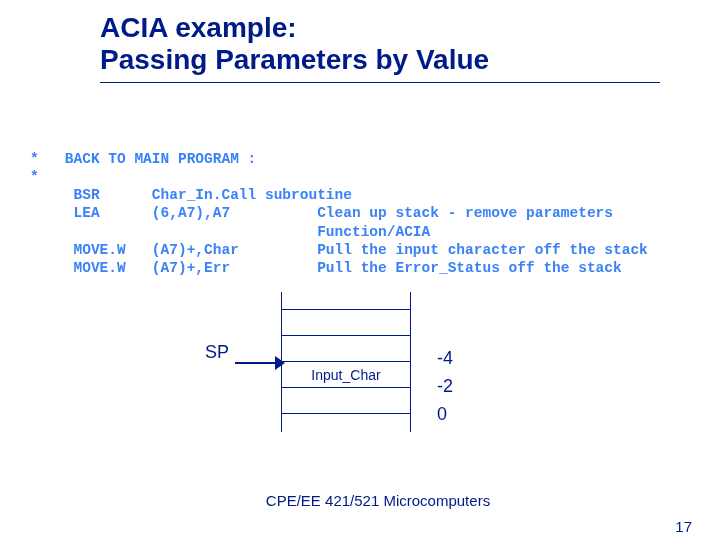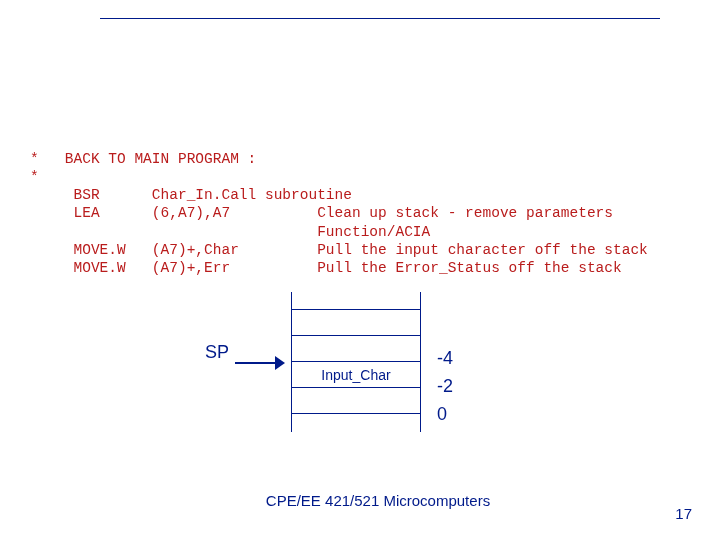--- a/index.html
+++ b/index.html
@@ -30,23 +30,24 @@
     border: none;
     border-top: 1.5px solid #001a8a;
     width: 100%;
   }
   .code-block {
     position: absolute;
     left: 30px;
     top: 150px;
     font-family: "Courier New", Courier, monospace;
     font-size: 14.5px;
-    color: #b91c1c;
+    color: #3b82f6;
     line-height: 1.25;
     white-space: pre;
+    font-weight: bold;
   }
   .diagram {
     position: absolute;
     left: 205px;
     top: 300px;
     width: 340px;
   }
   .sp-label {
     position: absolute;
     left: 0px;
@@ -74,21 +75,21 @@
     position: absolute;
     right: 0;
     top: 0;
     width: 0; height: 0;
     border-left: 10px solid #001a8a;
     border-top: 7px solid transparent;
     border-bottom: 7px solid transparent;
   }
   .stack {
     position: absolute;
-    left: 86px;
+    left: 76px;
     top: -8px;
     width: 130px;
     border-left: 1.5px solid #001a8a;
     border-right: 1.5px solid #001a8a;
   }
   .cell {
     height: 26px;
     border-bottom: 1.5px solid #001a8a;
     font-size: 14px;
     color: #001a8a;
@@ -116,30 +117,34 @@
     position: absolute;
     bottom: 31px;
     width: 100%;
     text-align: center;
     font-size: 15px;
     color: #001a8a;
     padding-left: 36px;
   }
   .pagenum {
     position: absolute;
-    bottom: 18px;
+    bottom: 5px;
     right: 28px;
     font-size: 15px;
     color: #001a8a;
   }
 </style>
 </head>
 <body>
 
 <div class="title-region">
+  <div class="title">
+    <span>ACIA example:</span><br>
+    <span>Passing Parameters by Value</span>
+  </div>
   <hr class="title-rule">
 </div>
 
 <div class="code-block">*   BACK TO MAIN PROGRAM :
 *
      BSR      Char_In.Call subroutine
      LEA      (6,A7),A7          Clean up stack - remove parameters
                                  Function/ACIA
      MOVE.W   (A7)+,Char         Pull the input character off the stack
      MOVE.W   (A7)+,Err          Pull the Error_Status off the stack</div>

